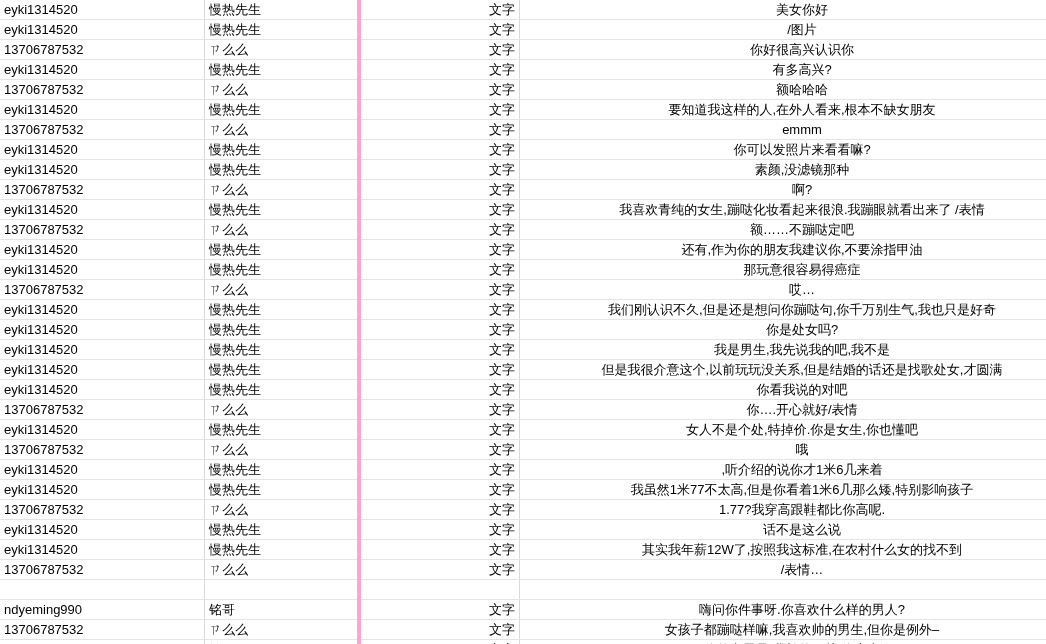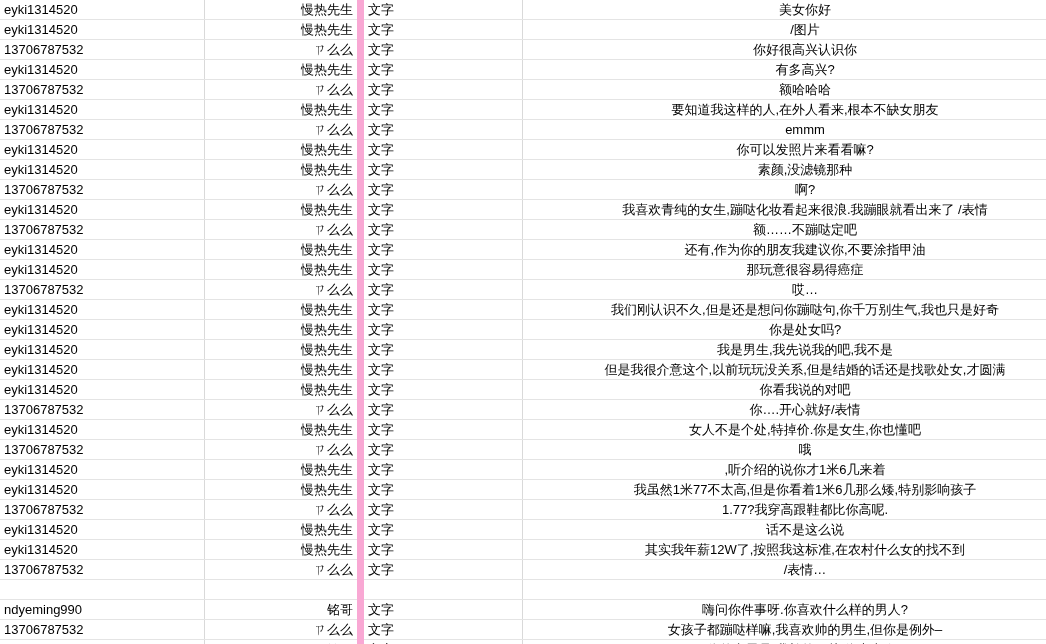--- a/index.html
+++ b/index.html
@@ -23,22 +23,22 @@
     line-height: 19px;
     font-size: 13px;
     color: #000000;
     padding: 0 4px;
     border-bottom: 1px solid #e4e4e4;
     white-space: nowrap;
     overflow: hidden;
     vertical-align: middle;
   }
   .col-a { width: 196px; text-align: left; }
-  .col-b { width: 144px; text-align: right; border-left: 1px solid #d9d9d9; }
-  .col-c { width: 150px; text-align: left; border-left: 7px solid #f9a8d4; }
+  .col-b { width: 144px; text-align: left; border-left: 1px solid #d9d9d9; }
+  .col-c { width: 150px; text-align: right; border-left: 4px solid #f9a8d4; }
   .col-d { width: 556px; text-align: center; border-left: 1px solid #d9d9d9; }
   tr.blank td {
     border-bottom: 1px solid #e4e4e4;
   }
 </style>
 </head>
 <body>
 
 <table class="sheet">
   <tbody>

